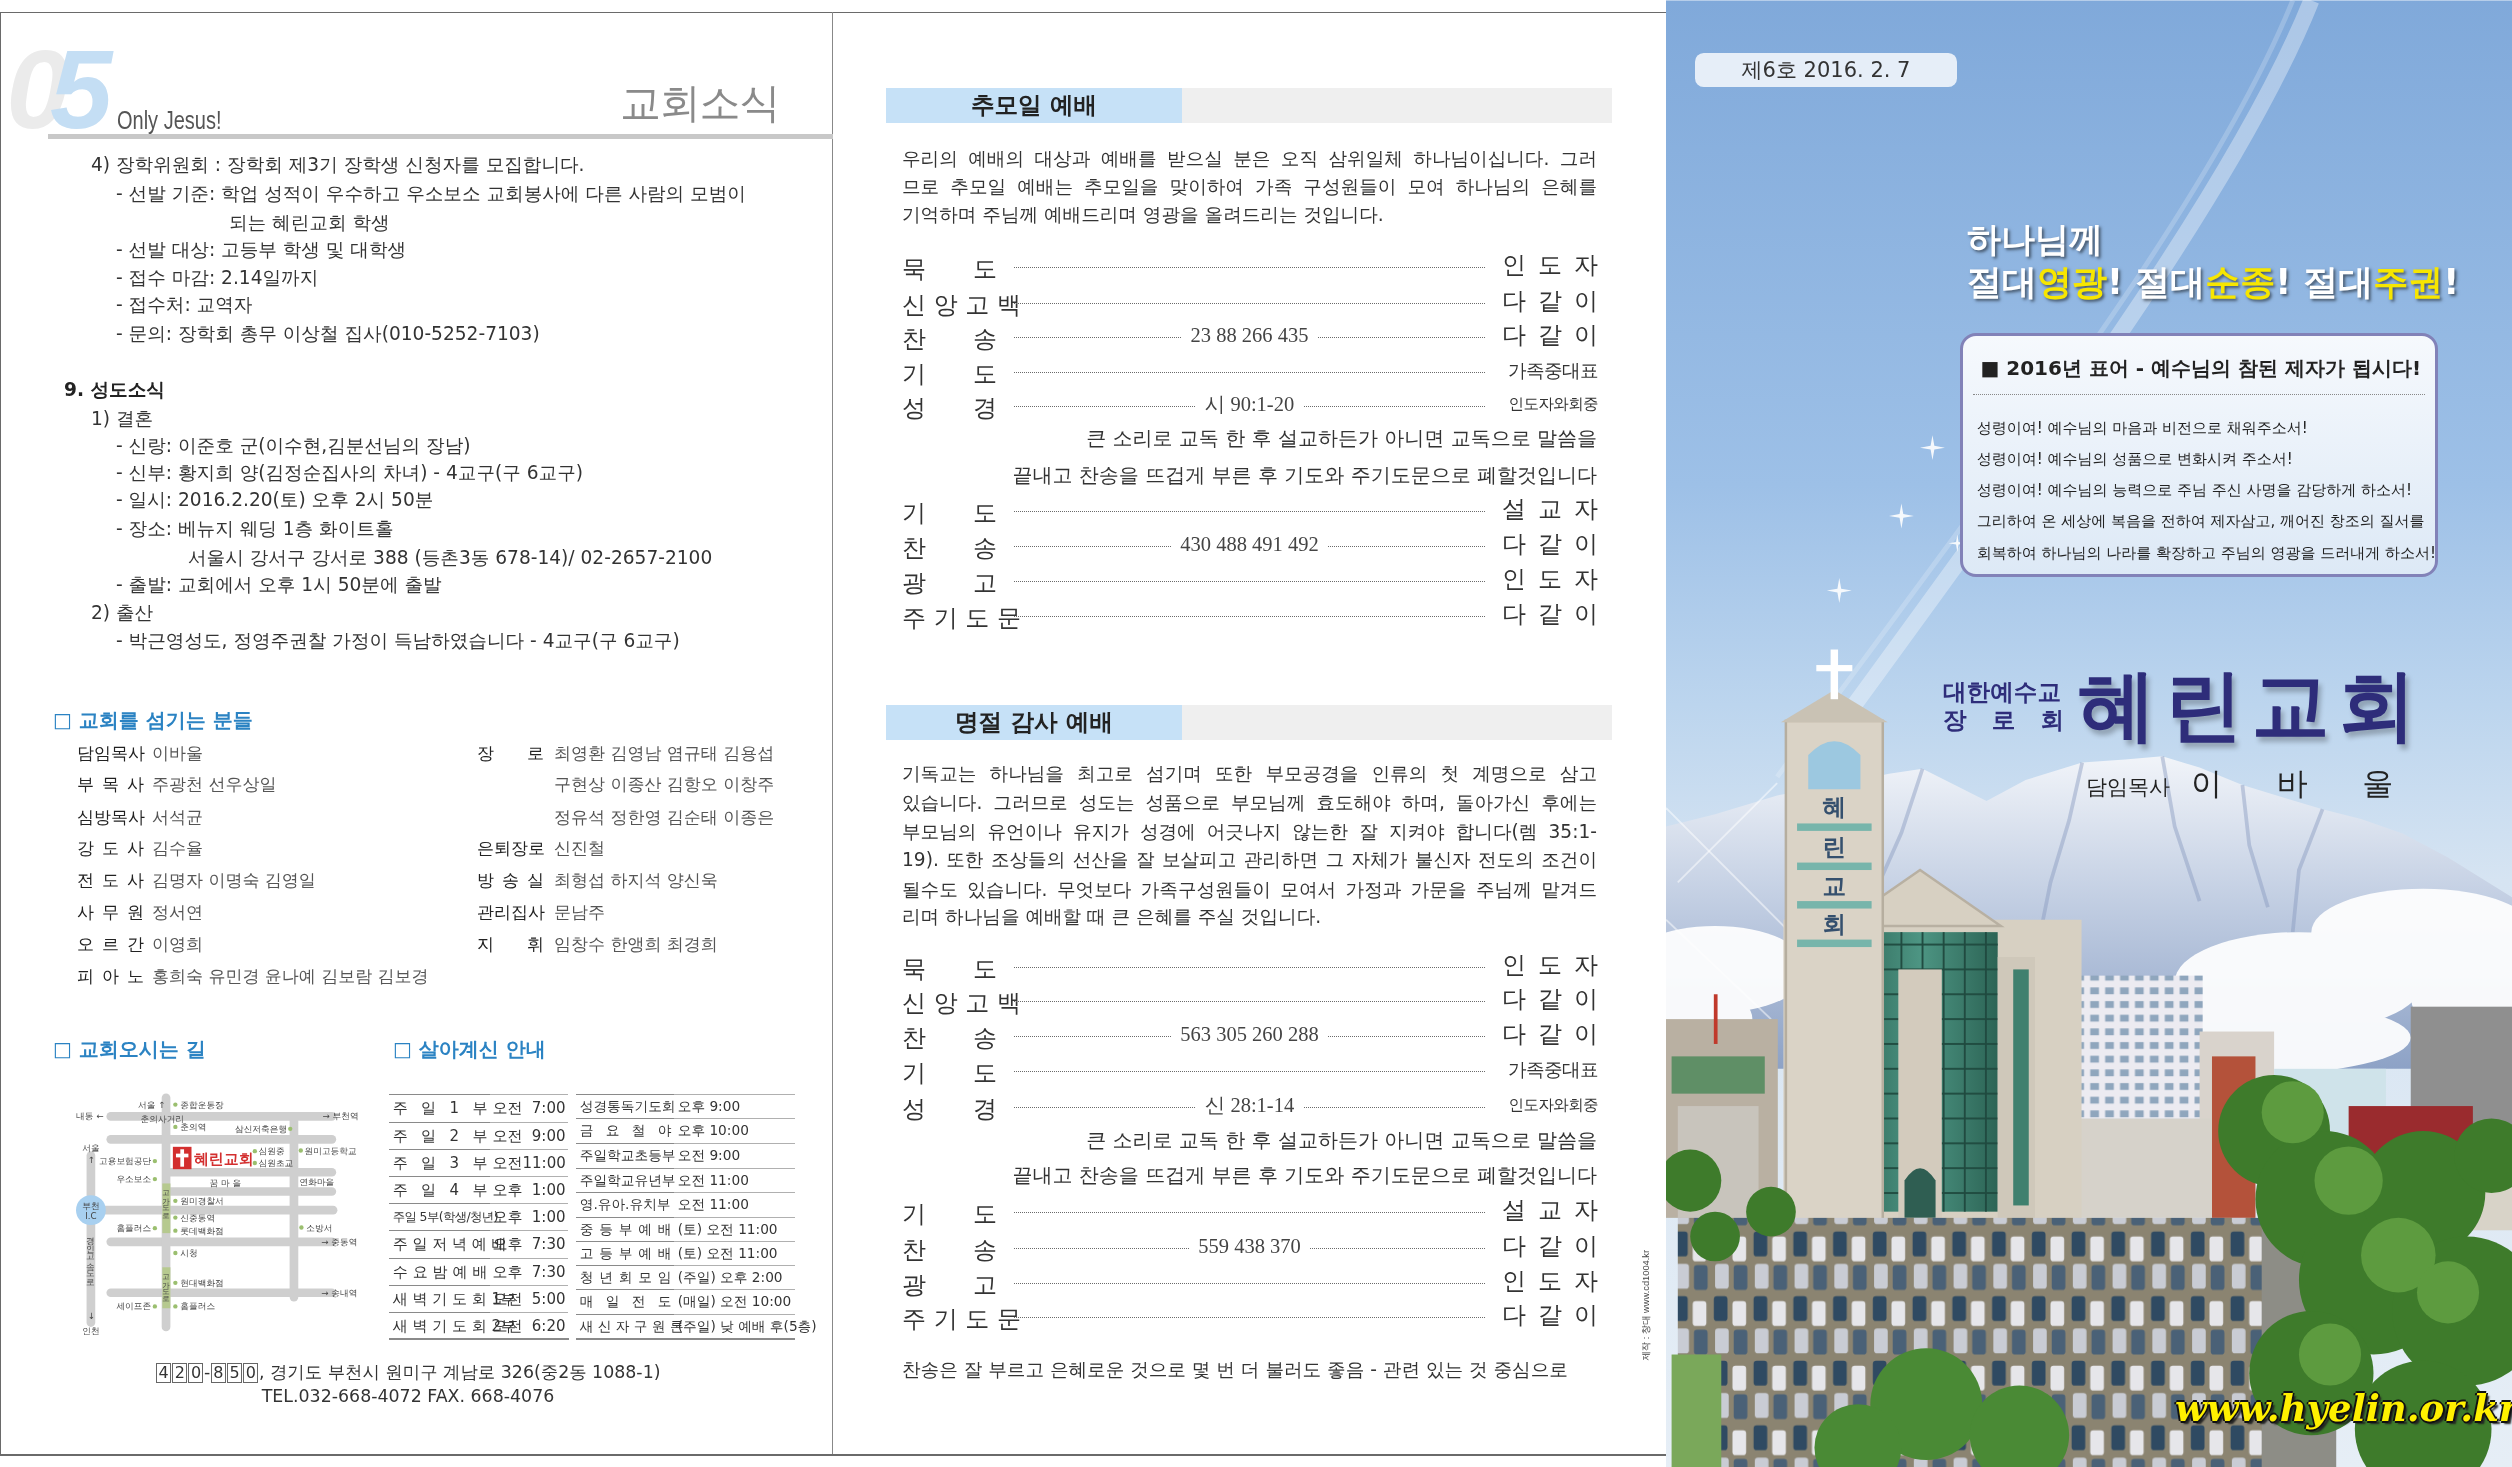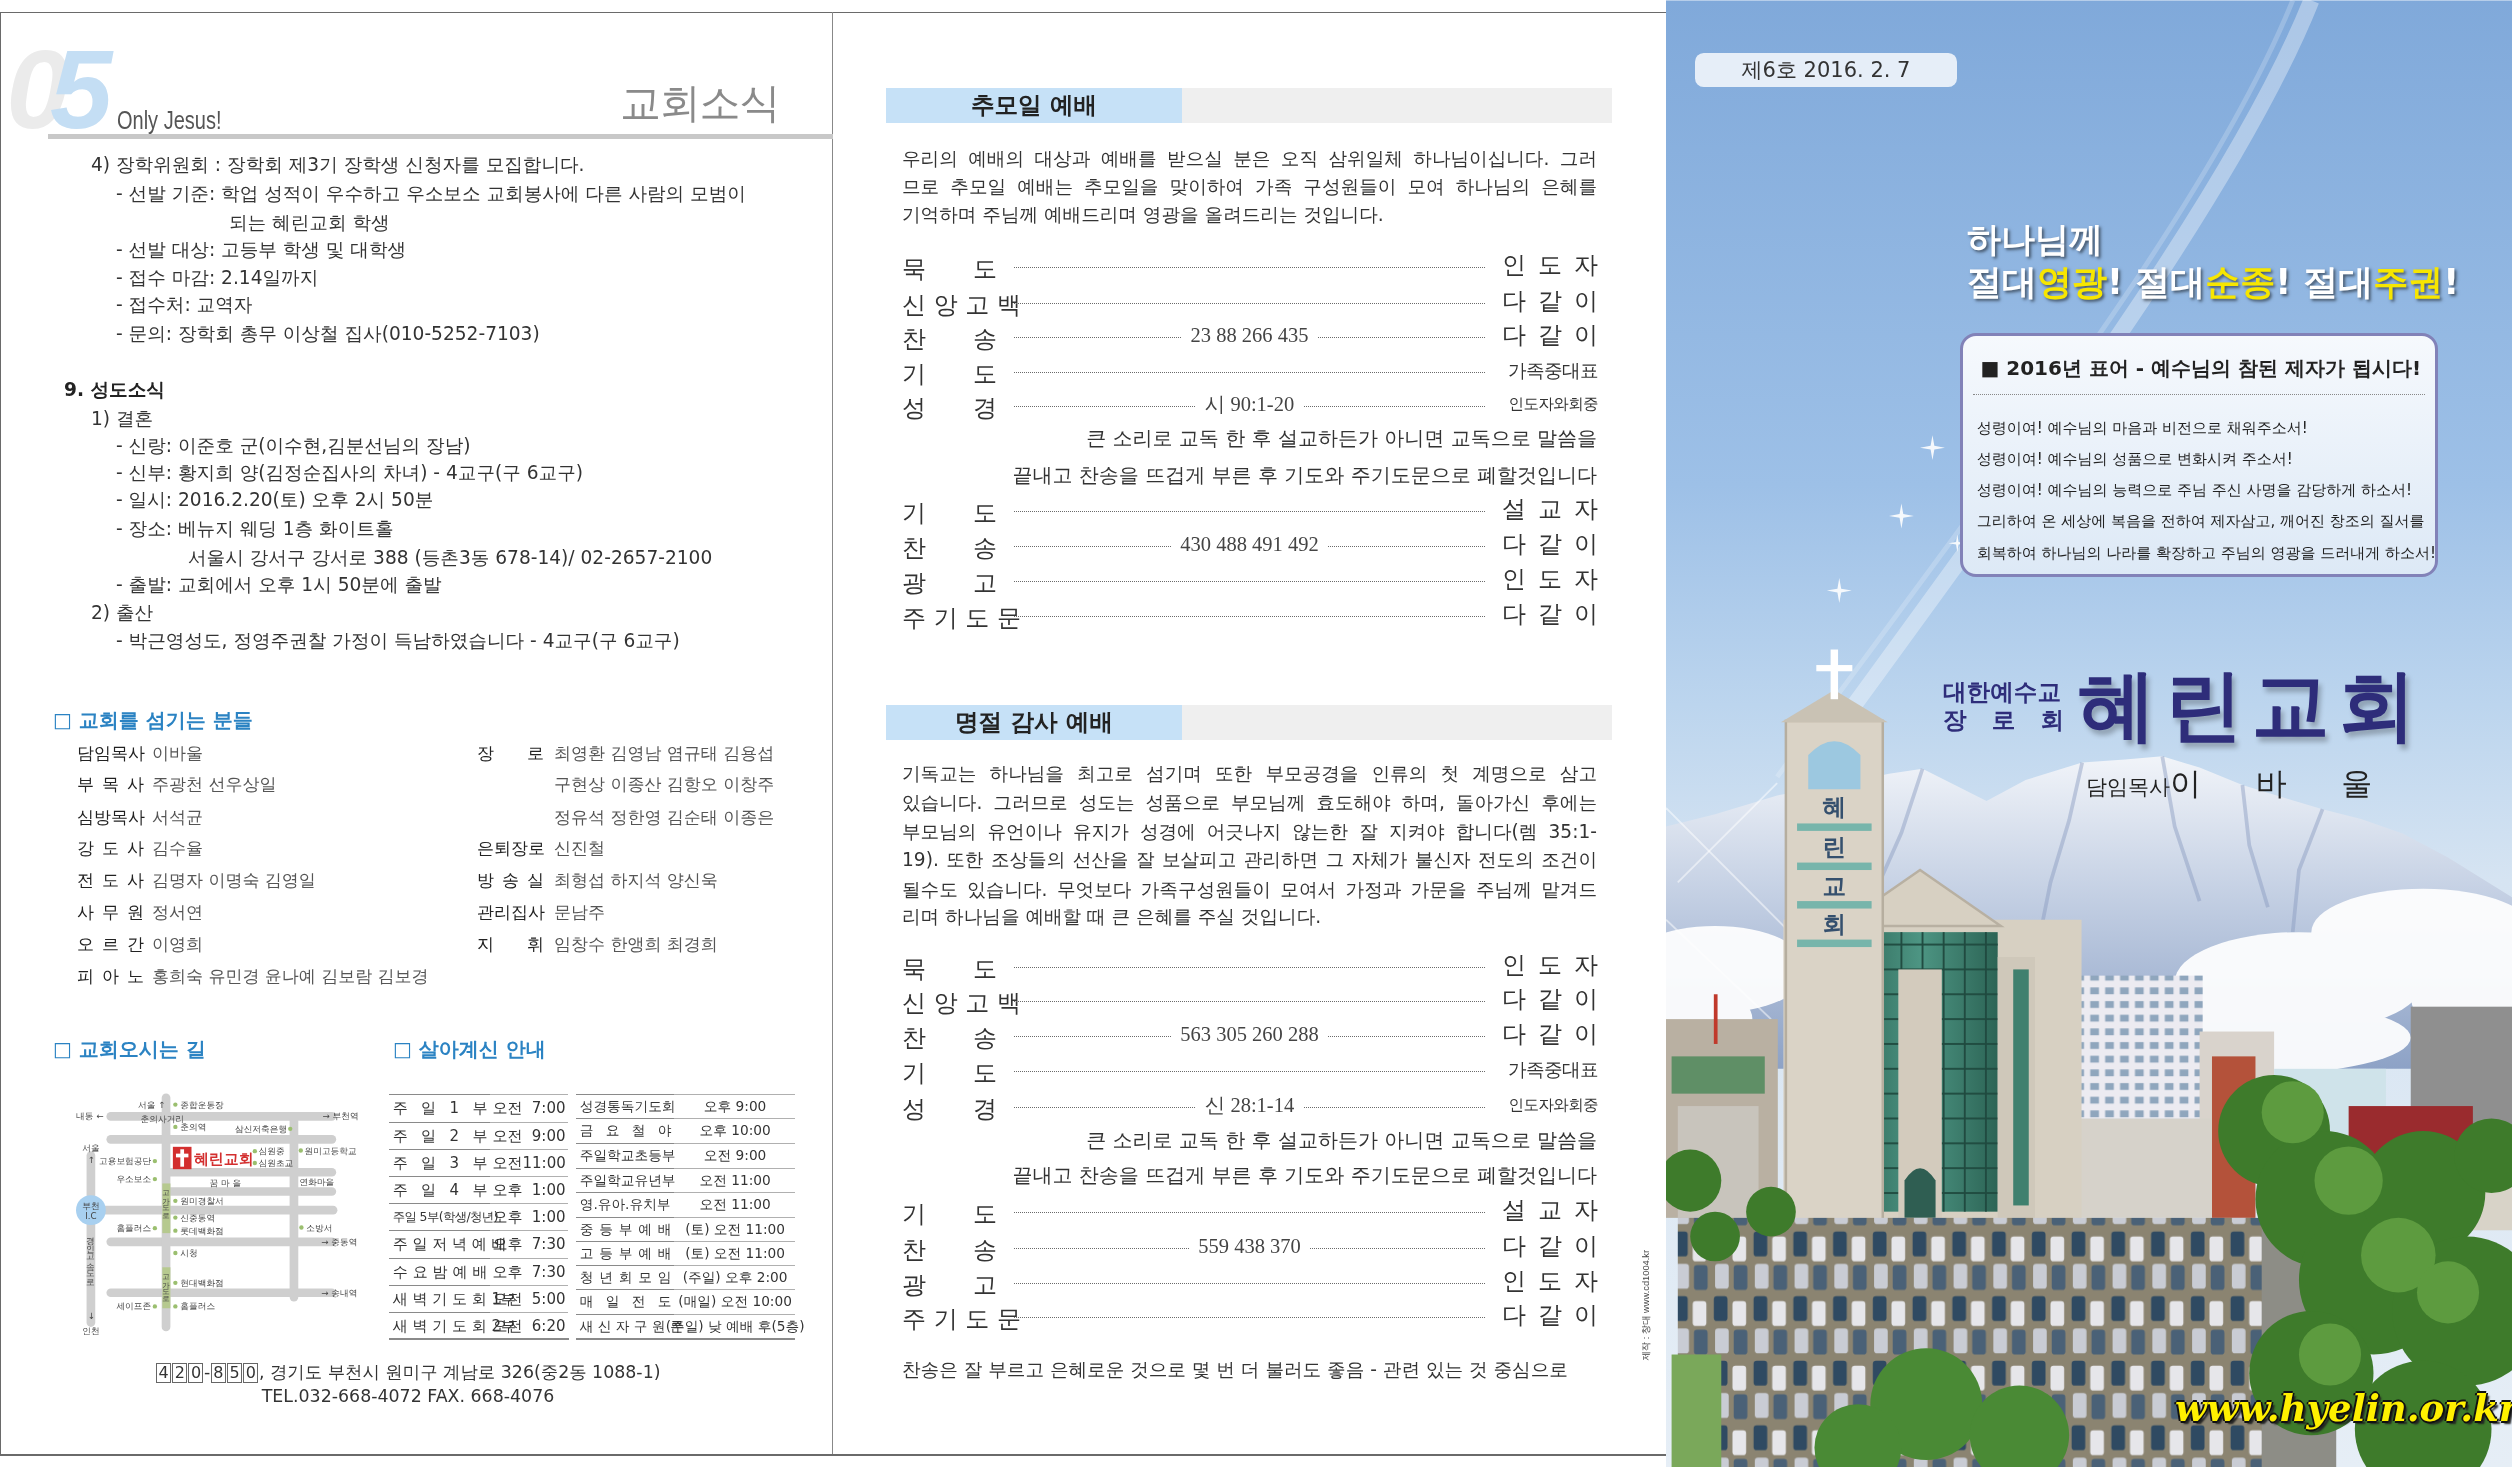--- a/index.html
+++ b/index.html
@@ -20,21 +20,21 @@
 .blue-h{position:absolute;white-space:nowrap;font-size:20px;line-height:25px;font-weight:bold;color:#2b83c3}
 .st-role{position:absolute;width:67px;font-size:17px;line-height:25px;height:25px;text-align:justify;text-align-last:justify;color:#222;white-space:nowrap;overflow:visible}
 .st-names{position:absolute;font-size:17px;line-height:25px;height:25px;color:#555;white-space:nowrap}
 
 
 .sch{position:absolute;display:flex}
 .sch .lab{height:100%;border-top:1.9px solid #8a8a8a;font-size:15px;color:#333;text-align:justify;text-align-last:justify;white-space:nowrap;padding:0 2.5px 0 3.7px;display:flex;align-items:center}
 .sch .lab span{display:block;width:100%;text-align:justify;text-align-last:justify}
 .sch .tim{height:100%;border-top:1.2px solid #b0b0b0;font-size:15px;color:#333;display:flex;align-items:center;justify-content:space-between;padding:0 2.5px;white-space:nowrap}
 .sch.r .lab{font-size:13.7px}
-.sch.r .tim{font-size:13.7px;justify-content:center;padding-left:3.7px}
+.sch.r .tim{font-size:13.7px;justify-content:flex-start;padding-left:3.7px}
 .sq{font-size:12.4px;letter-spacing:-0.6px;text-align-last:left !important}
 .tbl-bottom{position:absolute;height:1.9px;background:#8a8a8a}
 
 
 .addr{position:absolute;left:124px;width:568px;text-align:center;font-size:17.4px;line-height:25px;color:#333;white-space:nowrap}
 .zip{display:inline-block;width:15px;height:20px;line-height:18.6px;border:0.6px solid #666;margin:0 0.6px;font-size:16px;text-align:center;vertical-align:middle}
 
 
 .band{position:absolute;left:886px;width:726px;height:35px;background:#efefef}
 .band .blue{position:absolute;left:0;top:0;width:296px;height:35px;background:#c6e1f7;text-align:center;font-size:23.6px;line-height:35px;font-weight:bold;color:#222;white-space:nowrap}
@@ -58,21 +58,21 @@
 .slogan2{position:absolute;left:1967px;top:261px;font-size:35px;line-height:43px;font-weight:bold;color:#fff;text-shadow:1.9px 1.9px 3.1px rgba(0,0,0,.55);white-space:nowrap}
 .slogan2 .hl{color:#f7e600}
 .theme{position:absolute;left:1960px;top:333px;width:478px;height:244px;border:3.7px solid #8282b8;border-radius:16px;background:linear-gradient(#f6f9fd,#dde9f6)}
 .theme .tt{position:absolute;left:17.4px;top:18.6px;font-size:20px;line-height:27px;font-weight:bold;color:#222;white-space:nowrap}
 .theme .dots{position:absolute;left:10px;right:10px;top:58px;border-top:1.9px dotted #888}
 .theme .tl{position:absolute;left:13.7px;font-size:15px;line-height:25px;color:#222;white-space:nowrap}
 .denom{position:absolute;left:1943px;width:121px;font-size:23.6px;line-height:27px;font-weight:bold;color:#2e2d7a;text-align:justify;text-align-last:justify;white-space:nowrap}
 .cname{position:absolute;left:2078px;top:665px;font-size:78px;line-height:81px;font-weight:bold;color:#2e2d7a;letter-spacing:8.7px;text-shadow:3.1px 5px 5px rgba(0,0,0,.25);white-space:nowrap}
 .pastor{position:absolute;left:2086px;top:765px;height:37px;display:flex;align-items:baseline;white-space:nowrap;color:#222}
 .pastor .pl{font-size:21px;line-height:37px}
-.pastor .pn{font-size:31px;line-height:37px;letter-spacing:22.4px}
+.pastor .pn{font-size:31px;line-height:37px;margin-left:21px;letter-spacing:22.4px}
 .web{position:absolute;left:2175px;top:1386px;font-family:"DejaVu Serif",serif;font-style:italic;font-weight:bold;font-size:37px;line-height:45px;color:#fff000;text-shadow:-1.9px 0 #111,1.9px 0 #111,0 -1.9px #111,0 1.9px #111,3.1px 3.1px 1.9px #222;white-space:nowrap;text-decoration:none}
 .credit{position:absolute;left:1578px;top:1299px;width:137px;height:12.4px;font-family:"Liberation Sans",sans-serif;font-size:9.3px;line-height:12.4px;color:#444;text-align:center;transform:rotate(-90deg);white-space:nowrap}
 </style>
 </head>
 <body>
 
 <div id="page">
 
   <div class="frame" style="left:0;top:11.8px;width:1666px;height:1.2px"></div>
   <div class="frame" style="left:0;top:11.8px;width:1.2px;height:1443px"></div>

